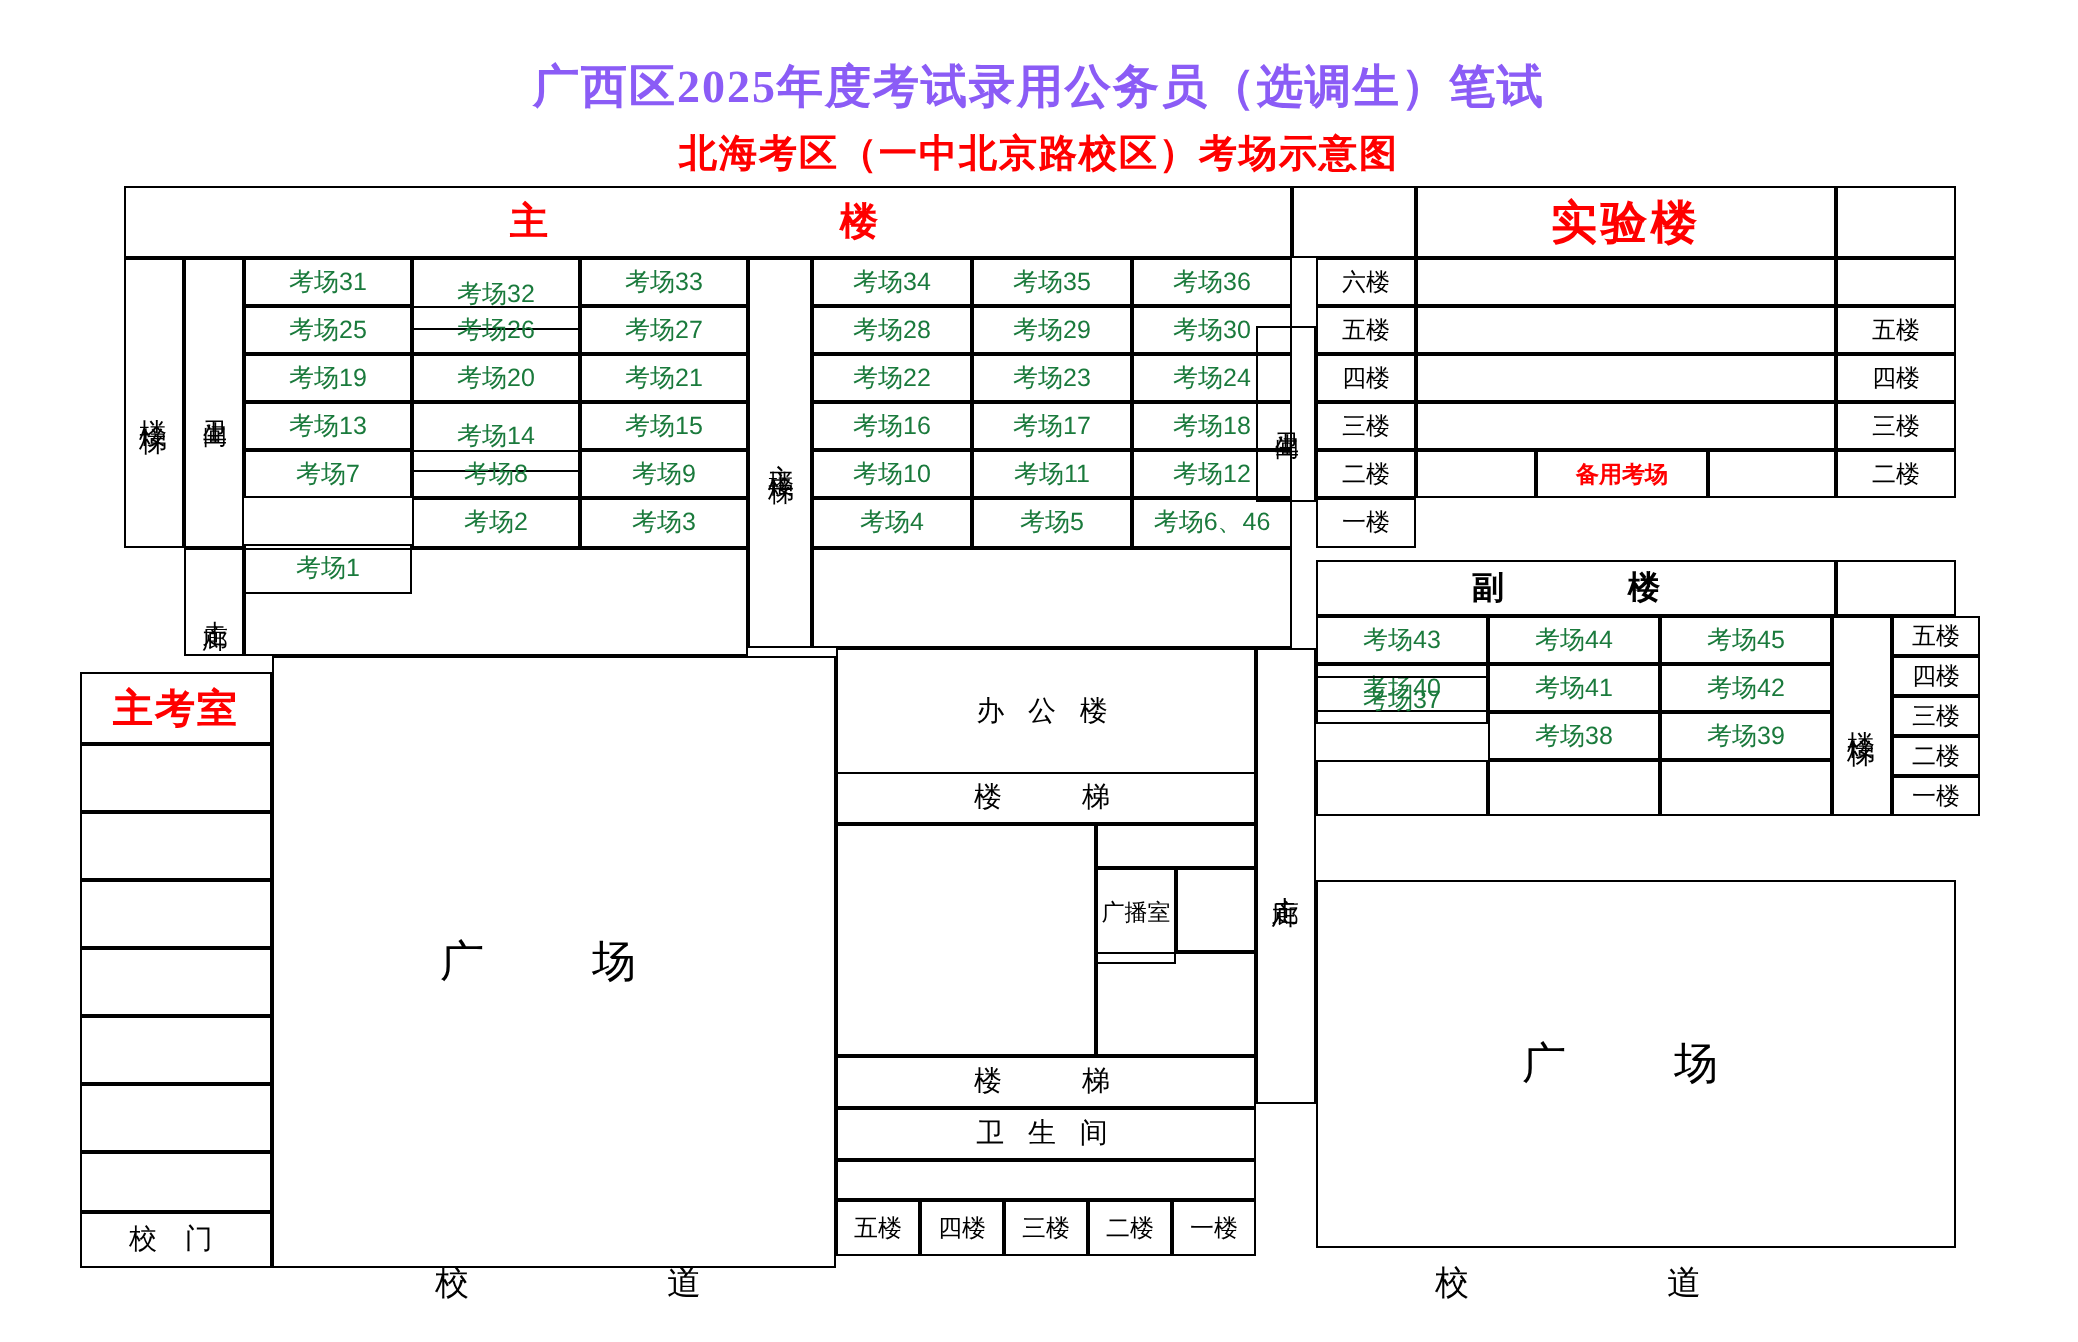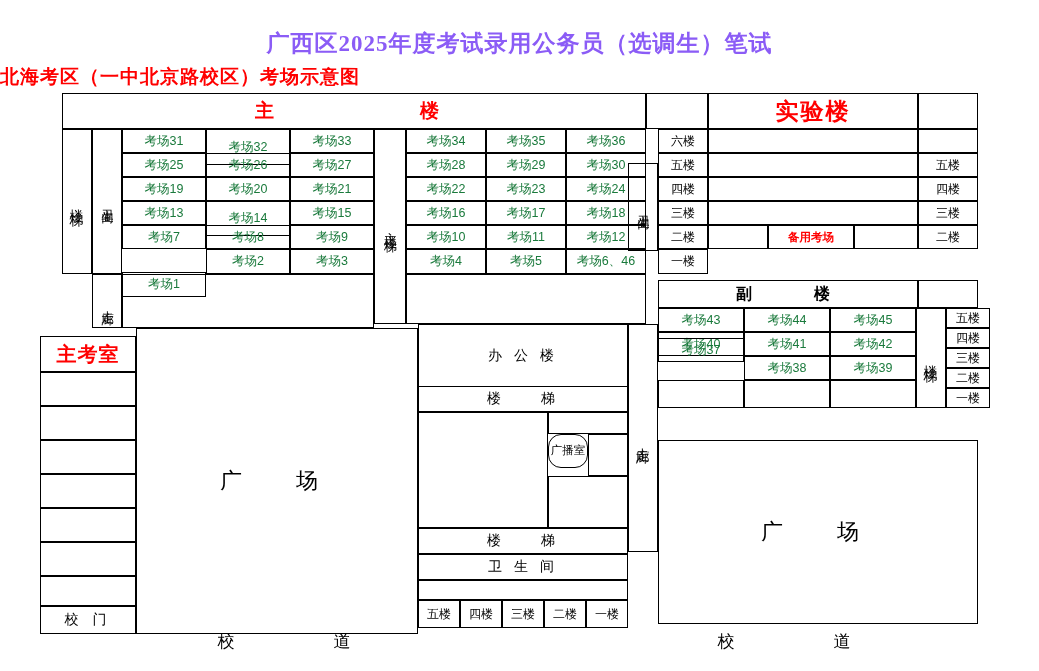--- a/index.html
+++ b/index.html
@@ -10,21 +10,21 @@
     overflow:hidden;
   }
   .abs{position:absolute;box-sizing:border-box;}
   .bx{position:absolute;box-sizing:border-box;border:1px solid #000;display:flex;align-items:center;justify-content:center;text-align:center;}
   .title1{
     position:absolute;left:0;top:28px;width:1039px;text-align:center;
     font-size:23px;font-weight:bold;color:#8b5cf6;letter-spacing:1px;
     font-family:"Liberation Serif","DejaVu Serif",serif;
   }
   .title2{
-    position:absolute;left:0;top:64px;width:1039px;
+    position:absolute;left:0;top:64px;width:1039px;text-align:center;
     font-size:19px;font-weight:bold;color:#ff0000;letter-spacing:1px;
     font-family:"Liberation Serif","DejaVu Serif",serif;
   }
   .room{color:#1a7a3c;font-size:12.5px;}
   .redtxt{color:#ff0000;}
   .bold{font-weight:bold;}
   .hdr-main{font-size:19px;font-weight:bold;color:#ff0000;letter-spacing:14px;font-family:"Liberation Serif","DejaVu Serif",serif;}
   .hdr-lab{font-size:23px;font-weight:bold;color:#ff0000;letter-spacing:2px;font-family:"Liberation Serif","DejaVu Serif",serif;}
   .hdr-sub{font-size:16px;font-weight:bold;color:#000;letter-spacing:10px;font-family:"Liberation Serif","DejaVu Serif",serif;}
   .vert{writing-mode:vertical-rl;text-orientation:upright;letter-spacing:4px;}
@@ -173,21 +173,21 @@
 <div class="bx" style="left:40px;top:576px;width:96px;height:30px;"></div>
 <div class="bx xiaomen" style="left:40px;top:606px;width:96px;height:28px;">校 门</div>
 
 <div class="bx plaza" style="left:136px;top:328px;width:282px;height:306px;">广　场</div>
 
 <div class="bx office" style="left:418px;top:324px;width:210px;height:62px;border-bottom:none;">办 公 楼</div>
 <div class="bx office" style="left:418px;top:386px;width:210px;height:26px;">楼　　梯</div>
 
 <div class="bx" style="left:418px;top:412px;width:130px;height:116px;"></div>
 <div class="bx" style="left:548px;top:412px;width:80px;height:22px;"></div>
-<div class="bx small" style="left:548px;top:434px;width:40px;height:34px;line-height:1.15;flex-direction:column;border-radius:13px;">
+<div class="bx small" style="left:548px;top:434px;width:40px;height:48px;line-height:1.15;flex-direction:column;">
     <span style="display:block;">广播室</span>
   </div>
 <div class="bx" style="left:588px;top:434px;width:40px;height:42px;"></div>
 <div class="bx" style="left:548px;top:476px;width:80px;height:52px;"></div>
 
 <div class="bx office" style="left:418px;top:528px;width:210px;height:26px;">楼　　梯</div>
 <div class="bx office" style="left:418px;top:554px;width:210px;height:26px;">卫 生 间</div>
 <div class="bx" style="left:418px;top:580px;width:210px;height:20px;"></div>
 
 <div class="bx floor" style="left:418px;top:600px;width:42px;height:28px;">五楼</div>

